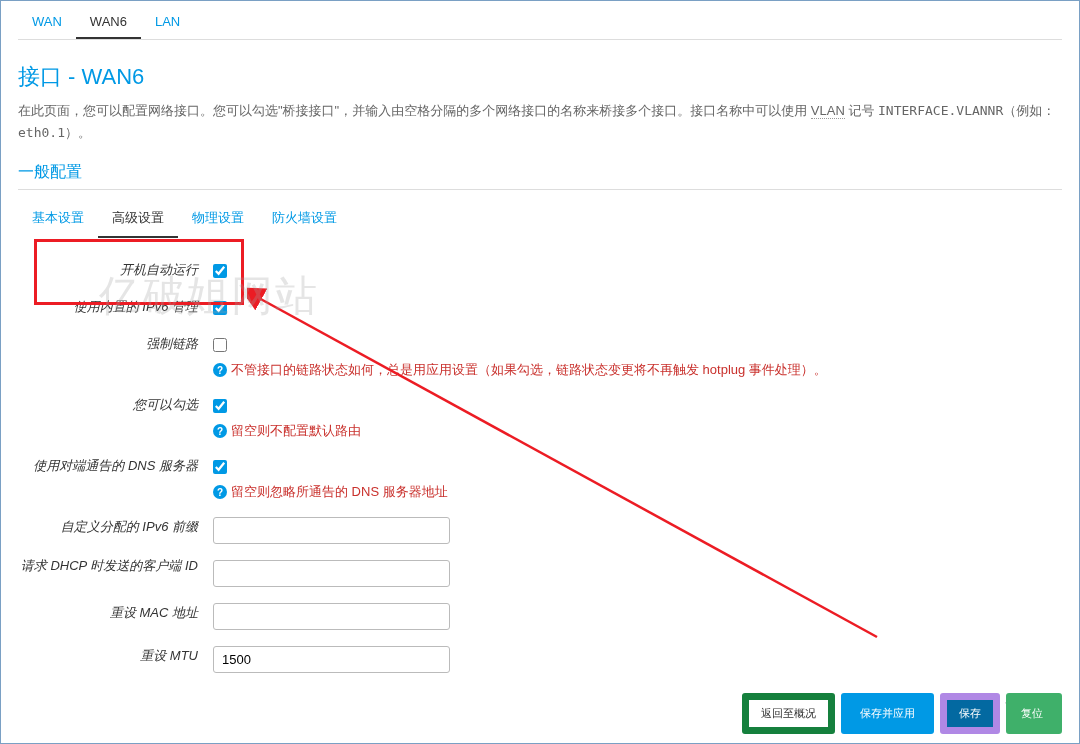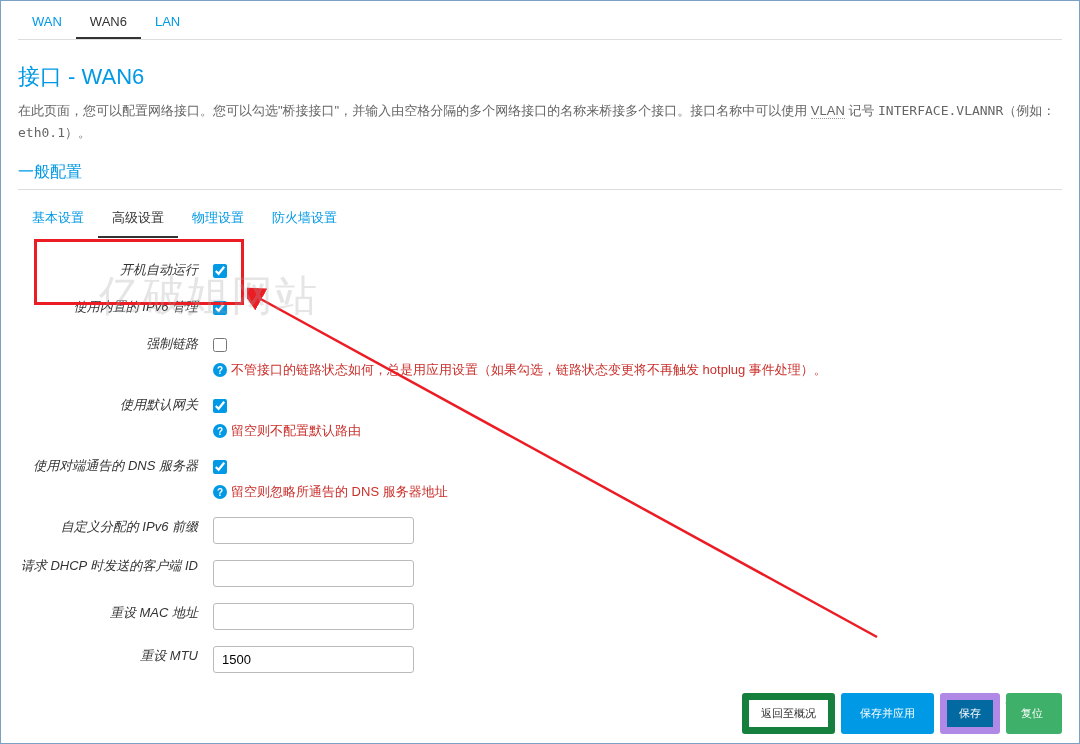--- a/index.html
+++ b/index.html
@@ -15,21 +15,21 @@
   .section-title { color: #0099e5; font-size: 16px; font-weight: 500; border-bottom: 1px solid #ddd; padding-bottom: 6px; margin-bottom: 12px; }
   .sub-tabs { display: flex; padding-bottom: 0; margin-bottom: 20px; }
   .sub-tab { padding: 7px 14px 9px; color: #0099e5; cursor: pointer; font-size: 13px; }
   .sub-tab.active { color: #333; border-bottom: 2px solid #333; }
   .form-row { display: flex; margin-bottom: 14px; min-height: 22px; }
   .form-label { width: 195px; text-align: right; padding-right: 15px; padding-top: 4px; color: #333; font-size: 13px; line-height: 1.3; font-style: italic; }
   .form-ctrl { flex: 1; padding-top: 2px; }
   .help { font-size: 13px; color: #c9302c; display: flex; align-items: center; gap: 4px; margin-top: 6px; }
   .help-icon { width: 14px; height: 14px; border-radius: 50%; background: #0099e5; color: #fff; font-size: 10px; display: inline-flex; align-items: center; justify-content: center; font-weight: bold; flex-shrink: 0; }
   input[type=checkbox] { width: 14px; height: 14px; accent-color: #0099e5; cursor: pointer; margin-top: 4px; }
-  input[type=text] { border: 1px solid #bbb; border-radius: 3px; padding: 5px 8px; width: 201px; font-size: 13px; outline: none; }
+  input[type=text] { border: 1px solid #bbb; border-radius: 3px; padding: 5px 8px; width: 237px; font-size: 13px; outline: none; }
   .red-box { position: absolute; border: 3px solid #ec1c24; pointer-events: none; }
   .arrow-svg { position: absolute; pointer-events: none; }
   .footer { position: absolute; bottom: 10px; right: 18px; display: flex; gap: 6px; }
   .btn { border: 7px solid #15803d; border-radius: 3px; padding: 6px 12px; font-size: 11px; background: #fff; cursor: pointer; color: #333; }
   .btn-primary { background: #0099e5; border-color: #0099e5; color: #fff; }
   .btn-purple { background: #0369a1; border-color: #b088e5; color: #fff; }
   .btn-green { background: #3fb06a; border-color: #3fb06a; color: #fff; padding-left: 8px; }
   .watermark { position: absolute; font-size: 42px; color: rgba(160,160,160,0.28); font-weight: 500; pointer-events: none; letter-spacing: 2px; }
   .wm1 { top: 268px; left: 99px; }
   .wechat { position: absolute; bottom: 30px; right: 30px; display: flex; align-items: center; gap: 6px; color: rgba(100,100,100,0.45); font-size: 15px; pointer-events:none; }
@@ -77,21 +77,21 @@
     <div class="form-ctrl">
       <input type="checkbox" style="">
       <div class="help">
         <span class="help-icon">?</span>
         <span>不管接口的链路状态如何，总是用应用设置（如果勾选，链路状态变更将不再触发 hotplug 事件处理）。</span>
       </div>
     </div>
   </div>
 
   <div class="form-row">
-    <div class="form-label">使用默认网关</div>
+    <div class="form-label">您可以勾选</div>
     <div class="form-ctrl">
       <input type="checkbox" checked="" style="">
       <div class="help">
         <span class="help-icon">?</span>
         <span>留空则不配置默认路由</span>
       </div>
     </div>
   </div>
 
   <div class="form-row">

